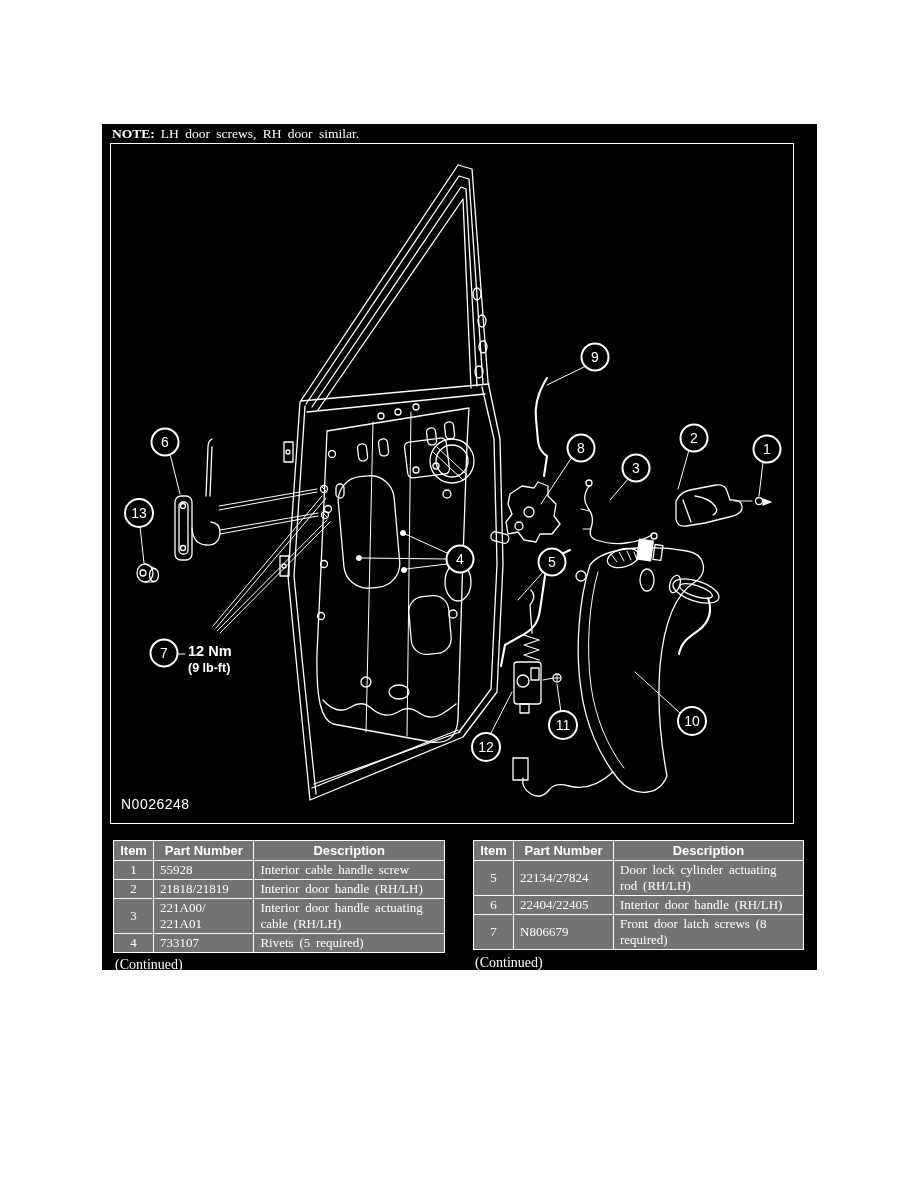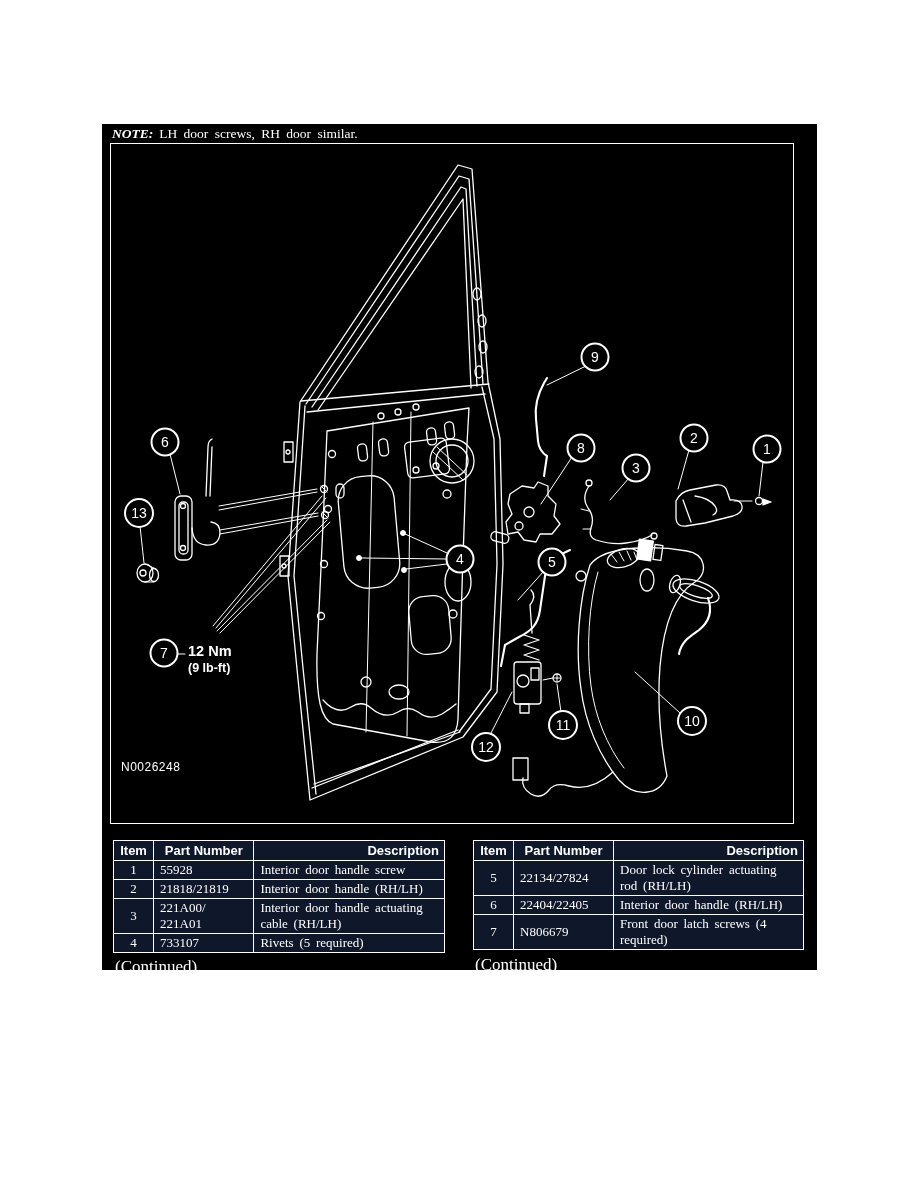--- a/index.html
+++ b/index.html
@@ -1,48 +1,48 @@
 <!DOCTYPE html>
 <html><head>
 <meta charset="utf-8">
 <style>
   html,body{margin:0;padding:0;background:#fff;}
   .page{position:relative;width:918px;height:1188px;background:#ffffff;overflow:hidden;
         font-family:"Liberation Serif", serif;}
   .content{position:absolute;left:102px;top:124px;width:715px;height:846px;background:#000;}
   .note-bar{position:absolute;left:0;top:0;width:100%;height:19px;color:#fff;
             font-size:13.5px;padding-top:2px;word-spacing:3px;}
-  .note-bar .lbl{font-weight:bold;margin-left:10px;margin-right:6px;font-style:italic;}
+  .note-bar .lbl{font-weight:bold;margin-left:10px;margin-right:6px;}
   .diagram-box{position:absolute;left:8px;top:19px;width:682px;height:679px;
                border:1px solid #fff;background:#000;}
-  .fig-id{position:absolute;left:10px;top:616px;color:#fff;
-          font-family:"Liberation Sans",sans-serif;font-size:12px;letter-spacing:.5px;}
+  .fig-id{position:absolute;left:10px;top:652px;color:#fff;
+          font-family:"Liberation Sans",sans-serif;font-size:14px;letter-spacing:.5px;}
   svg{position:absolute;left:0;top:0;}
   .art{stroke:#fff;fill:none;stroke-width:1.3;stroke-linecap:round;stroke-linejoin:round;}
   .thin{stroke-width:1;}
   .thick{stroke-width:2.1;}
   .wfill{fill:#fff;stroke:#fff;}
   .callout circle{fill:#000;stroke:#fff;stroke-width:2;}
   .callout text{fill:#fff;font-family:"Liberation Sans",sans-serif;font-size:14px;
                 text-anchor:middle;}
   .torque{fill:#fff;font-family:"Liberation Sans",sans-serif;font-weight:bold;}
   .tables{position:absolute;left:0;top:716px;width:100%;color:#fff;}
   .tbl-wrap{position:absolute;top:0;}
   .tbl-wrap.left{left:11px;width:332px;height:114px;overflow:hidden;}
   .tbl-wrap.right{left:371px;width:329px;}
-  table{border-collapse:collapse;background:#0f172a;color:#fff;width:100%;table-layout:fixed;}
+  table{border-collapse:collapse;background:#737373;color:#fff;width:100%;table-layout:fixed;}
   th{font-family:"Liberation Sans",sans-serif;font-weight:bold;font-size:13px;
-     border:1px solid #fff;padding:2px 5px;text-align:right;}
+     border:1px solid #fff;padding:2px 5px;text-align:center;}
   th.c{text-align:center;}
   td{font-size:13px;border:1px solid #fff;padding:1px 6px;line-height:16px;
      word-spacing:2.5px;vertical-align:middle;}
   td.item{text-align:center;padding:1px 2px;}
   td.part{white-space:pre-line;}
   .col-item{width:40px;}.col-part{width:100px;}.col-desc{width:190px;}
-  .continued{position:absolute;font-size:17px;color:#fff;}
+  .continued{position:absolute;font-size:14px;color:#fff;}
   .continued.left{left:13px;top:117px;}
   .continued.right{left:373px;top:115px;}
 </style>
 </head>
 <body>
 
 <div class="page">
   <div class="content">
 
     <div class="note-bar">
@@ -292,21 +292,21 @@
               <tr>
             <th class="c">Item</th>
             <th class="c">Part Number</th>
             <th>Description</th>
           </tr>
             </thead>
           <tbody>
               <tr>
                 <td class="item">1</td>
                 <td class="part">55928</td>
-                <td class="desc">Interior door handle screw</td>
+                <td class="desc">Interior cable handle screw</td>
               </tr>
               <tr>
                 <td class="item">2</td>
                 <td class="part">21818/21819</td>
                 <td class="desc">Interior door handle (RH/LH)</td>
               </tr>
               <tr>
                 <td class="item">3</td>
                 <td class="part">221A00/
 221A01</td>
@@ -343,21 +343,21 @@
                 <td class="desc">Door lock cylinder actuating rod (RH/LH)</td>
               </tr>
               <tr>
                 <td class="item">6</td>
                 <td class="part">22404/22405</td>
                 <td class="desc">Interior door handle (RH/LH)</td>
               </tr>
               <tr>
                 <td class="item">7</td>
                 <td class="part">N806679</td>
-                <td class="desc">Front door latch screws (4 required)</td>
+                <td class="desc">Front door latch screws (8 required)</td>
               </tr>
             </tbody>
         </table>
       </div>
       <div class="continued right">(Continued)</div>
     </div>
 
   </div>
 </div>
 

